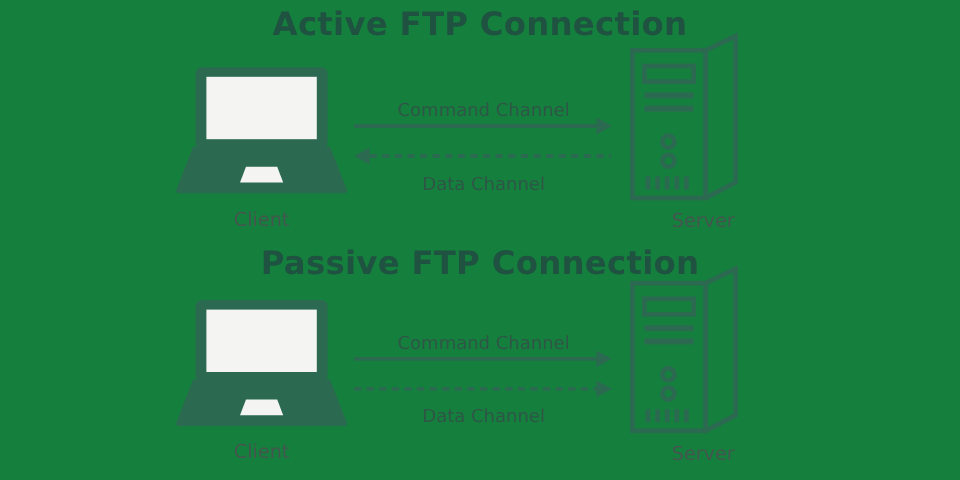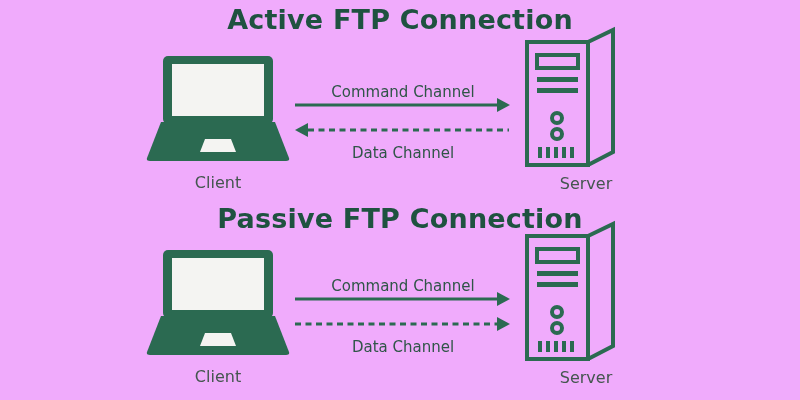--- a/index.html
+++ b/index.html
@@ -10,21 +10,21 @@
     width: 800px;
     height: 400px;
     background: #f4f4f2;
     font-family: "DejaVu Sans", sans-serif;
     overflow: hidden;
   }
   #canvas {
     position: relative;
     width: 800px;
     height: 400px;
-    background: #f0abfc;
+    background: #15803d;
   }
   .diagram-svg {
     position: absolute;
     top: 0;
     left: 0;
     width: 800px;
     height: 400px;
     display: block;
   }
   .section-title {

